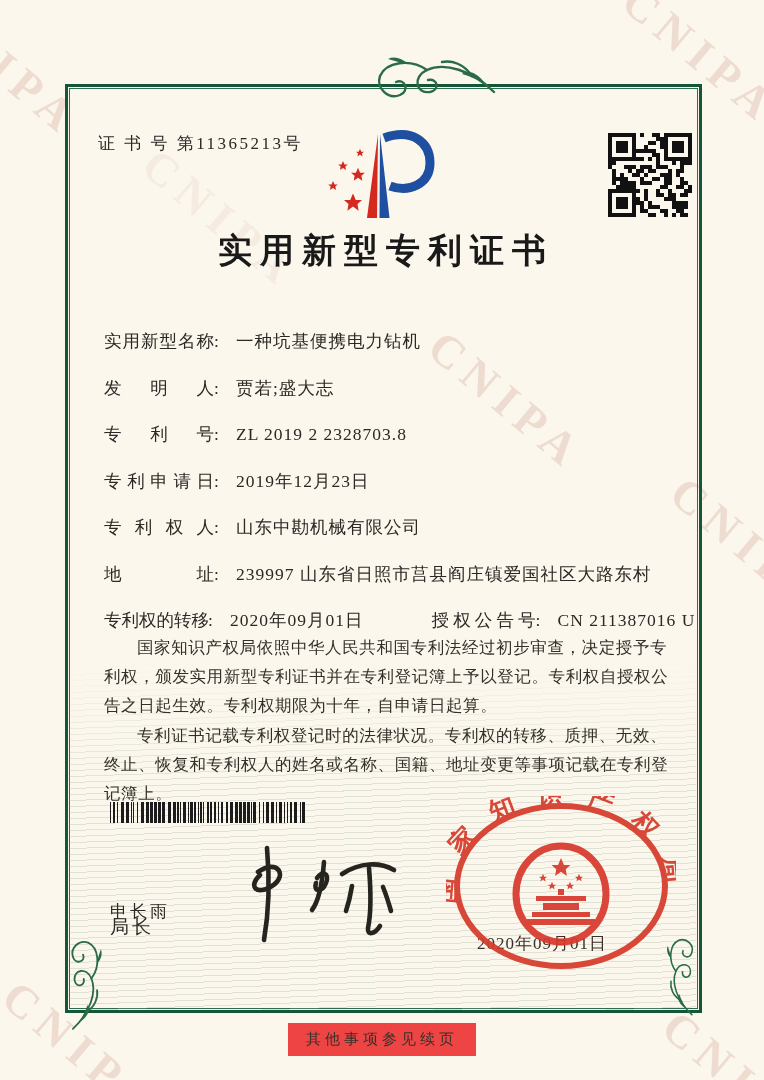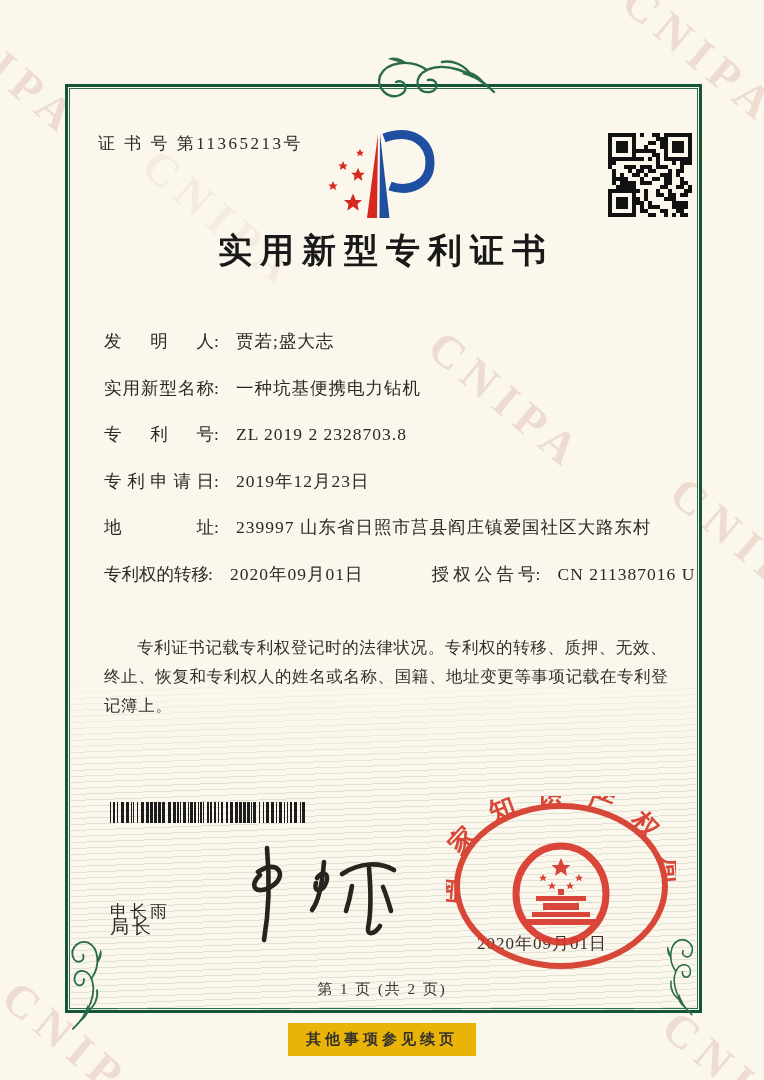--- a/index.html
+++ b/index.html
@@ -97,22 +97,22 @@
   }
   .seal{position:absolute;left:446px;top:796px;z-index:4;opacity:.92;}
 
   
   .pagefoot{
     position:absolute;left:0;right:0;top:980px;text-align:center;
     font-size:15px;letter-spacing:2px;color:#35322d;
   }
   .contnote{
     position:absolute;left:50%;top:1023px;transform:translateX(-50%);
-    background:#eab308;padding:7px 18px;font-size:15px;letter-spacing:4px;
-    color:#35322d;white-space:nowrap;font-weight:bold;
+    background:#ef4444;padding:7px 18px;font-size:15px;letter-spacing:4px;
+    color:#35322d;white-space:nowrap;
   }
 </style>
 </head>
 <body>
 
 <div class="page">
 
   <div class="wm wm1">CNIPA</div>
   <div class="wm wm2">CNIPA</div>
   <div class="wm wm3">CNIPA</div>
@@ -405,40 +405,44 @@
       <rect x="56" y="80" width="4" height="4" fill="#111"></rect>
       <rect x="64" y="80" width="4" height="4" fill="#111"></rect>
       <rect x="72" y="80" width="4" height="4" fill="#111"></rect>
       <rect x="76" y="80" width="4" height="4" fill="#111"></rect>
     </svg>
 
   <div class="title">实用新型专利证书</div>
 
   <div class="fields">
     <div class="frow">
+      <span class="flabel">实用新型名称</span><span class="fcolon">:</span><span class="fvalue">一种坑基便携电力钻机</span>
+    </div>
+    <div class="frow">
       <span class="flabel">发明人</span><span class="fcolon">:</span><span class="fvalue">贾若;盛大志</span>
     </div>
     <div class="frow">
-      <span class="flabel">实用新型名称</span><span class="fcolon">:</span><span class="fvalue">一种坑基便携电力钻机</span>
-    </div>
-    <div class="frow">
       <span class="flabel">专利号</span><span class="fcolon">:</span><span class="fvalue">ZL 2019 2 2328703.8</span>
     </div>
     <div class="frow">
       <span class="flabel">专利申请日</span><span class="fcolon">:</span><span class="fvalue">2019年12月23日</span>
     </div>
     <div class="frow">
+      <span class="flabel">专利权人</span><span class="fcolon">:</span><span class="fvalue">山东中勘机械有限公司</span>
+    </div>
+    <div class="frow">
       <span class="flabel">地址</span><span class="fcolon">:</span><span class="fvalue">239997 山东省日照市莒县阎庄镇爱国社区大路东村</span>
     </div>
     <div class="frow">
       <span class="flabel short">专利权的转移</span><span class="fcolon">:</span><span class="fvalue">2020年09月01日</span><span class="grow2"><span class="flabel short">授权公告号</span><span class="fcolon">:</span><span class="fvalue">CN 211387016 U</span></span>
     </div>
   </div>
 
   <div class="bodytext">
+    <p>国家知识产权局依照中华人民共和国专利法经过初步审查，决定授予专利权，颁发实用新型专利证书并在专利登记簿上予以登记。专利权自授权公告之日起生效。专利权期限为十年，自申请日起算。</p>
     <p>专利证书记载专利权登记时的法律状况。专利权的转移、质押、无效、终止、恢复和专利权人的姓名或名称、国籍、地址变更等事项记载在专利登记簿上。</p>
   </div>
 
   <svg class="barcode" id="barcode-svg" viewBox="0 0 196 21" preserveAspectRatio="none">
       <rect x="0" y="0" width="1" height="21" fill="#1c1c1c"></rect>
       <rect x="3" y="0" width="2" height="21" fill="#1c1c1c"></rect>
       <rect x="7" y="0" width="1" height="21" fill="#1c1c1c"></rect>
       <rect x="11" y="0" width="3" height="21" fill="#1c1c1c"></rect>
       <rect x="16" y="0" width="3" height="21" fill="#1c1c1c"></rect>
       <rect x="21" y="0" width="1" height="21" fill="#1c1c1c"></rect>
@@ -522,16 +526,15 @@
       <use href="#star2" transform="translate(9,-8) scale(0.42)"></use>
       <use href="#star2" transform="translate(18,-16) scale(0.42)"></use>
       <rect x="-3" y="-5" width="6" height="6"></rect>
       <rect x="-25" y="2" width="50" height="5"></rect>
       <rect x="-18" y="9" width="36" height="7"></rect>
       <rect x="-29" y="18" width="58" height="5"></rect>
       <rect x="-34" y="25" width="68" height="6"></rect>
     </g>
   </svg>
 
-  <div class="pagefoot">第 1 页 (共 2 页)</div>
   <div class="contnote">其他事项参见续页</div>
 
 </div>
 
 </body></html>

